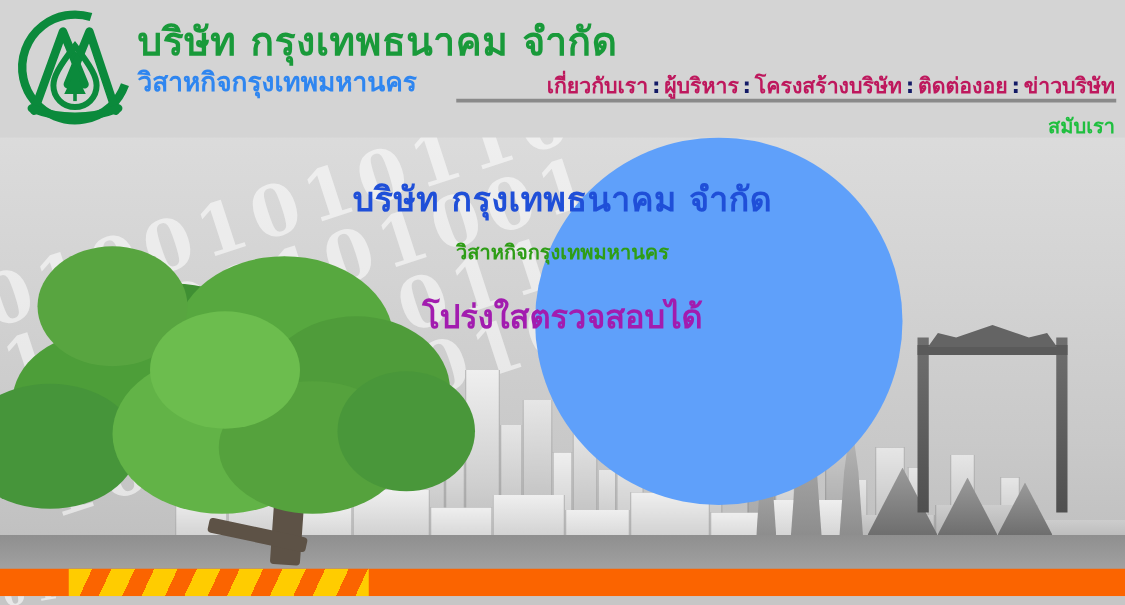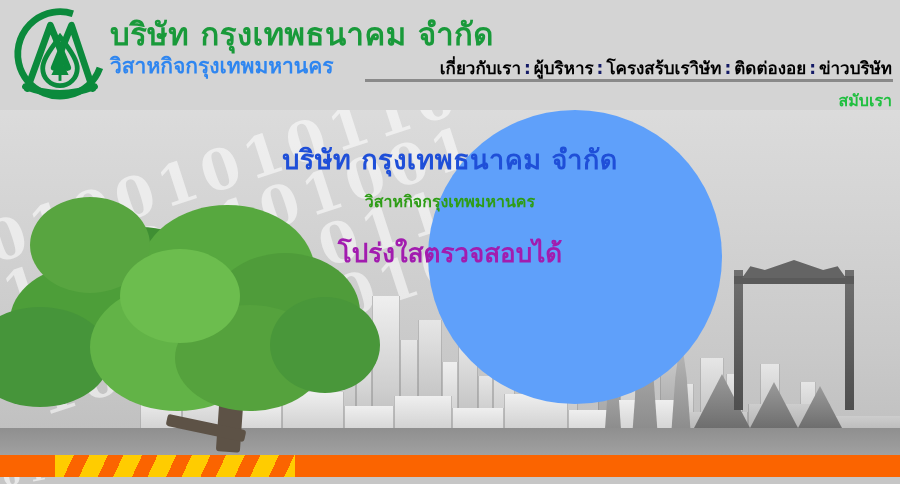--- a/index.html
+++ b/index.html
@@ -58,21 +58,21 @@
   .nav {
     position: absolute;
     right: 8px; top: 54px;
     font-size: 17px;
     font-weight: bold;
     color: #131a66;
     white-space: nowrap;
     text-align: right;
   }
   .nav a {
-    color: #000000;
+    color: #be185d;
     text-decoration: none;
   }
   .nav .sep {
     color: #131a66;
     padding: 0 3px;
   }
   .nav-rule {
     position: absolute;
     left: 365px; top: 79px;
     width: 528px; height: 3px;
@@ -398,21 +398,21 @@
 
         <path d="M50 46 L43 60 L47 60 L41 72 L59 72 L53 60 L57 60 Z" fill="#0b8a3c"></path>
         <rect x="48.5" y="70" width="3" height="8" fill="#0b8a3c"></rect>
       </svg>
     </div>
 
     <div class="brand-title">บริษัท กรุงเทพธนาคม จำกัด</div>
     <div class="brand-sub">วิสาหกิจกรุงเทพมหานคร</div>
 
     <div class="nav">
-      <a href="#">เกี่ยวกับเรา</a><span class="sep">:</span><a href="#">ผู้บริหาร</a><span class="sep">:</span><a href="#">โครงสร้บเราิษัท</a><span class="sep">:</span><a href="#">ติดต่องอย</a><span class="sep">:</span><a href="#">ข่าวบริษัท</a>
+      <a href="#">เกี่ยวกับเรา</a><span class="sep">:</span><a href="#">ผู้บริหาร</a><span class="sep">:</span><a href="#">โครงสร้างบริษัท</a><span class="sep">:</span><a href="#">ติดต่องอย</a><span class="sep">:</span><a href="#">ข่าวบริษัท</a>
     </div>
 
     <div class="nav-rule"></div>
 
     <a class="apply-link" href="#">สมับเรา</a>
   </div>
 
   <div class="hazard">
     <div class="hazard-stripes"></div>
   </div>

